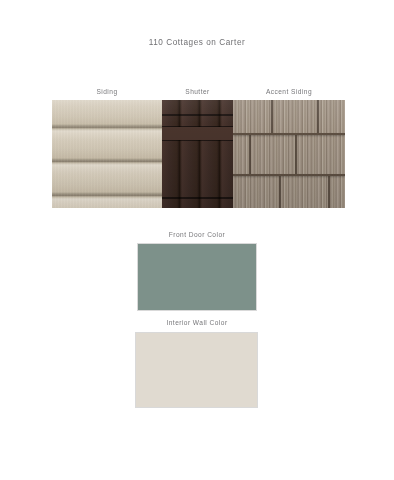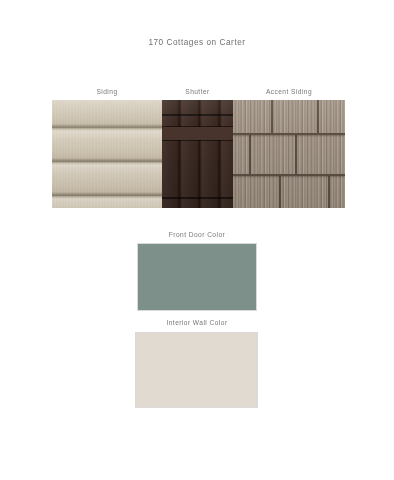--- a/index.html
+++ b/index.html
@@ -213,21 +213,21 @@
     top: 332px;
     width: 123px;
     height: 76px;
   }
 </style>
 </head>
 <body style="background-color: rgb(255, 255, 255);">
 
 <div class="board">
 
-  <div class="doc-title">170 Cottages on Carter</div>
+  <div class="doc-title">110 Cottages on Carter</div>
 
   <div class="material-label-row">
     <div class="material-label lbl-siding">Siding</div>
     <div class="material-label lbl-shutter">Shutter</div>
     <div class="material-label lbl-accent">Accent Siding</div>
   </div>
 
   <div class="materials-row">
 
     <div class="swatch-panel panel-siding tex-lap"></div>

